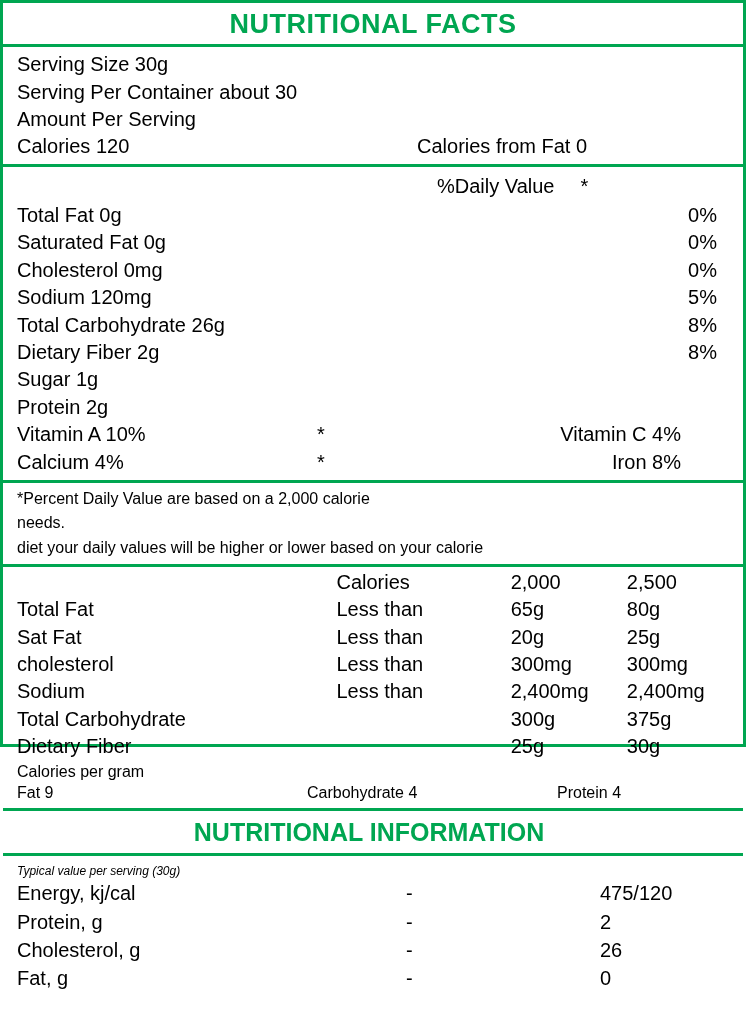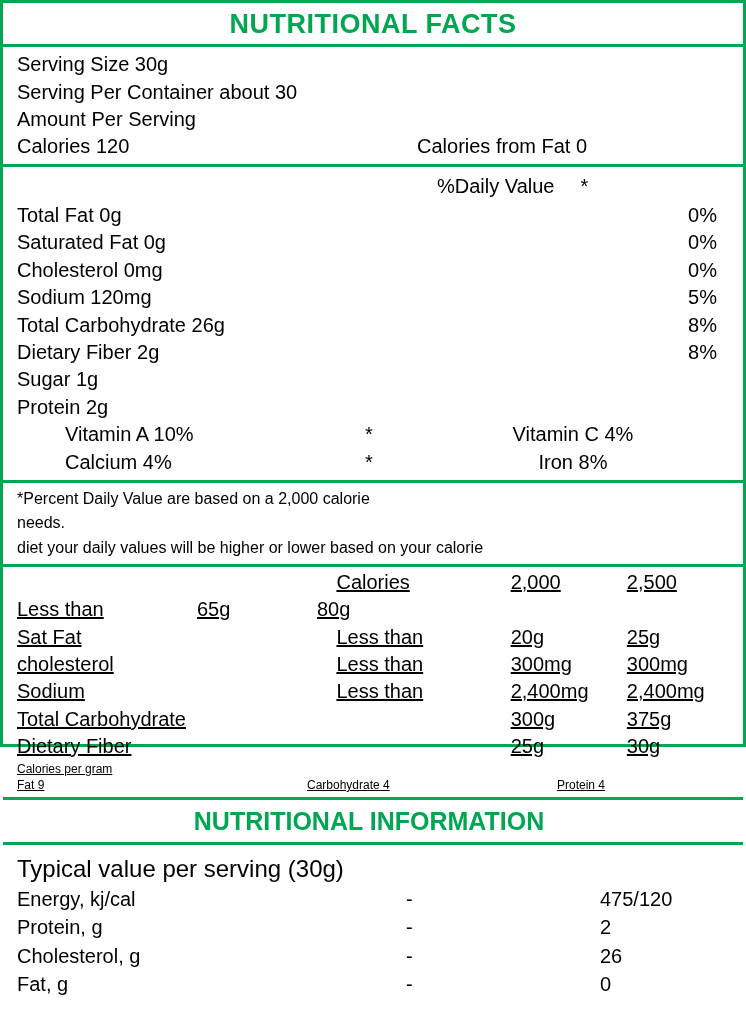--- a/index.html
+++ b/index.html
@@ -70,68 +70,68 @@
   }
   .nut-row .name { flex: 1 1 auto; }
   .nut-row .pct { width: 130px; text-align: right; padding-right: 26px; }
 
   .vit-row {
     display: flex;
     font-size: 20px;
     line-height: 1.37;
     padding: 0 0 0 14px;
   }
-  .vit-row .c1 { width: 300px; margin-left: 48px; }
+  .vit-row .c1 { width: 300px; }
   .vit-row .c2 { width: 100px; text-align: left; }
-  .vit-row .c3 { flex: 1; text-align: center; padding-right: 62px; }
+  .vit-row .c3 { flex: 1; text-align: right; padding-right: 62px; }
 
   .footnote {
     font-size: 16px;
     line-height: 1.33;
     padding: 1px 10px 2px 14px;
   }
 
   .dv-table {
     padding: 2px 0 4px 0;
     font-size: 20px;
     line-height: 1.37;
-    text-decoration: underline;
   }
   .dv-table .trow {
     display: flex;
     padding-left: 14px;
   }
   .dv-table .c-name { width: 330px; }
   .dv-table .c-less { width: 180px; }
   .dv-table .c-2000 { width: 120px; }
   .dv-table .c-2500 { width: 120px; }
 
   .calgram {
-    font-size: 12px;
+    font-size: 16px;
     line-height: 1.37;
     padding-left: 14px;
   }
   .calgram-row { display: flex; }
   .calgram-row .g1 { width: 290px; }
   .calgram-row .g2 { width: 250px; }
   .calgram-row .g3 { flex: 1; }
 
   .info-title {
     text-align: center;
     color: #00a651;
     font-size: 25px;
     font-weight: bold;
     padding: 8px 8px 7px 0;
     line-height: 1.05;
   }
 
   .info-sub {
-    font-size: 24px;
+    font-size: 12px;
     line-height: 1.4;
     padding: 3px 0 0 14px;
+    font-style: italic;
   }
   .info-row {
     display: flex;
     font-size: 20px;
     line-height: 1.41;
     padding-left: 14px;
     gap: 34px;
   }
   .info-row .i1 { width: 355px; }
   .info-row .i2 { width: 160px; }
@@ -222,20 +222,21 @@
 
   <div class="dv-table">
     <div class="trow">
       <div class="c-name"></div>
       <div class="c-less">Calories</div>
       <div class="c-2000">2,000</div>
       <div class="c-2500">2,500</div>
     </div>
 
     <div class="trow">
+      <div class="c-name">Total Fat</div>
       <div class="c-less">Less than</div>
       <div class="c-2000">65g</div>
       <div class="c-2500">80g</div>
     </div>
     <div class="trow">
       <div class="c-name">Sat Fat</div>
       <div class="c-less">Less than</div>
       <div class="c-2000">20g</div>
       <div class="c-2500">25g</div>
     </div>

